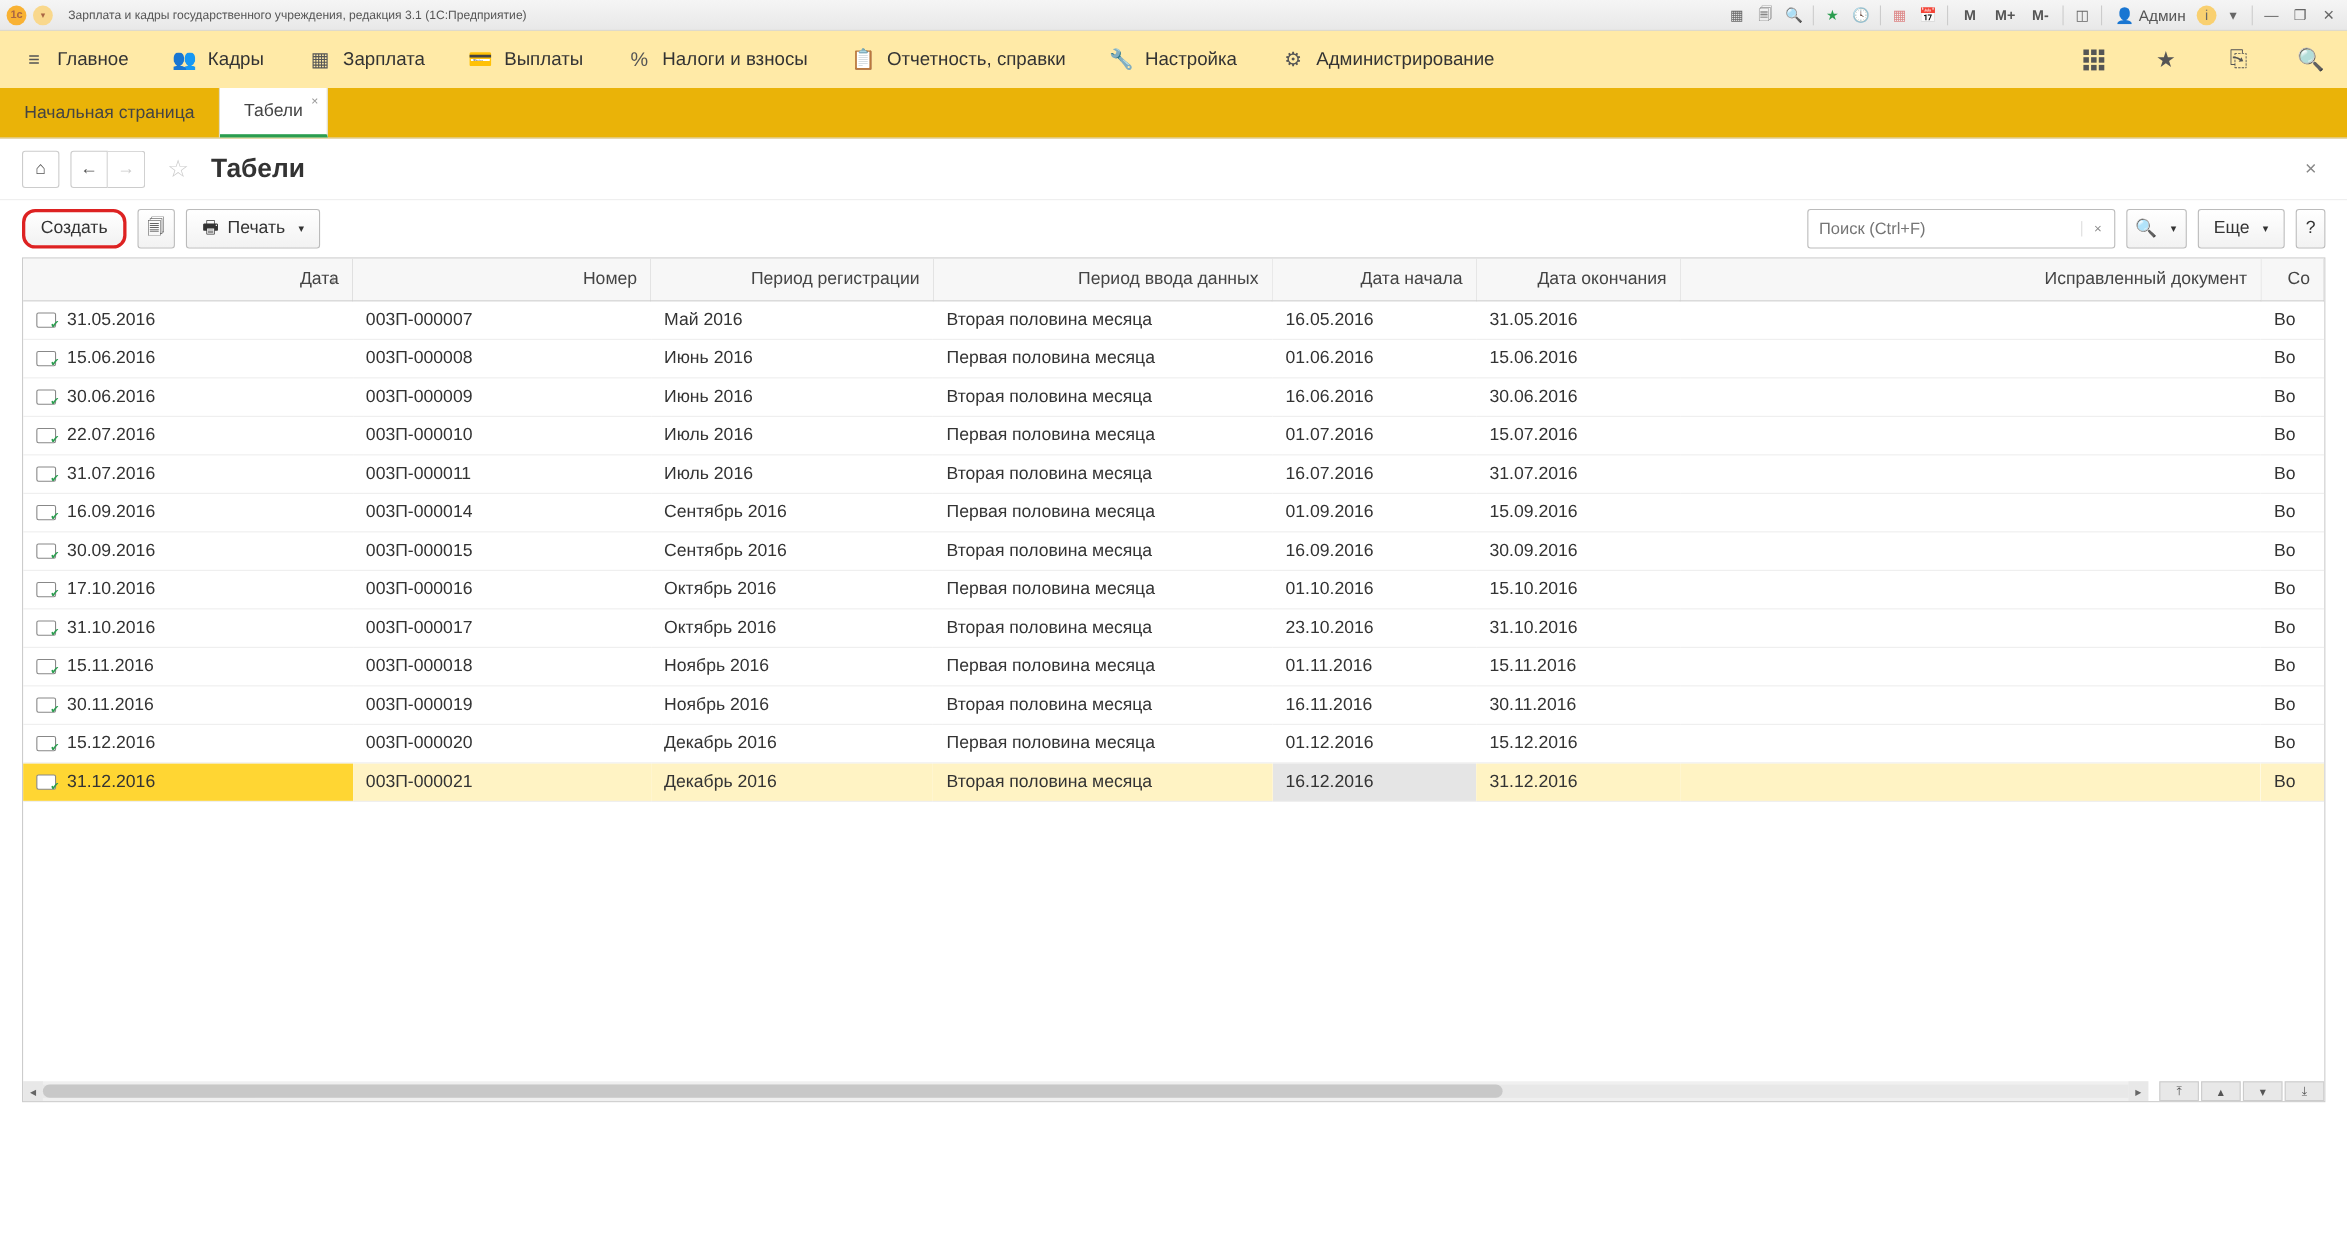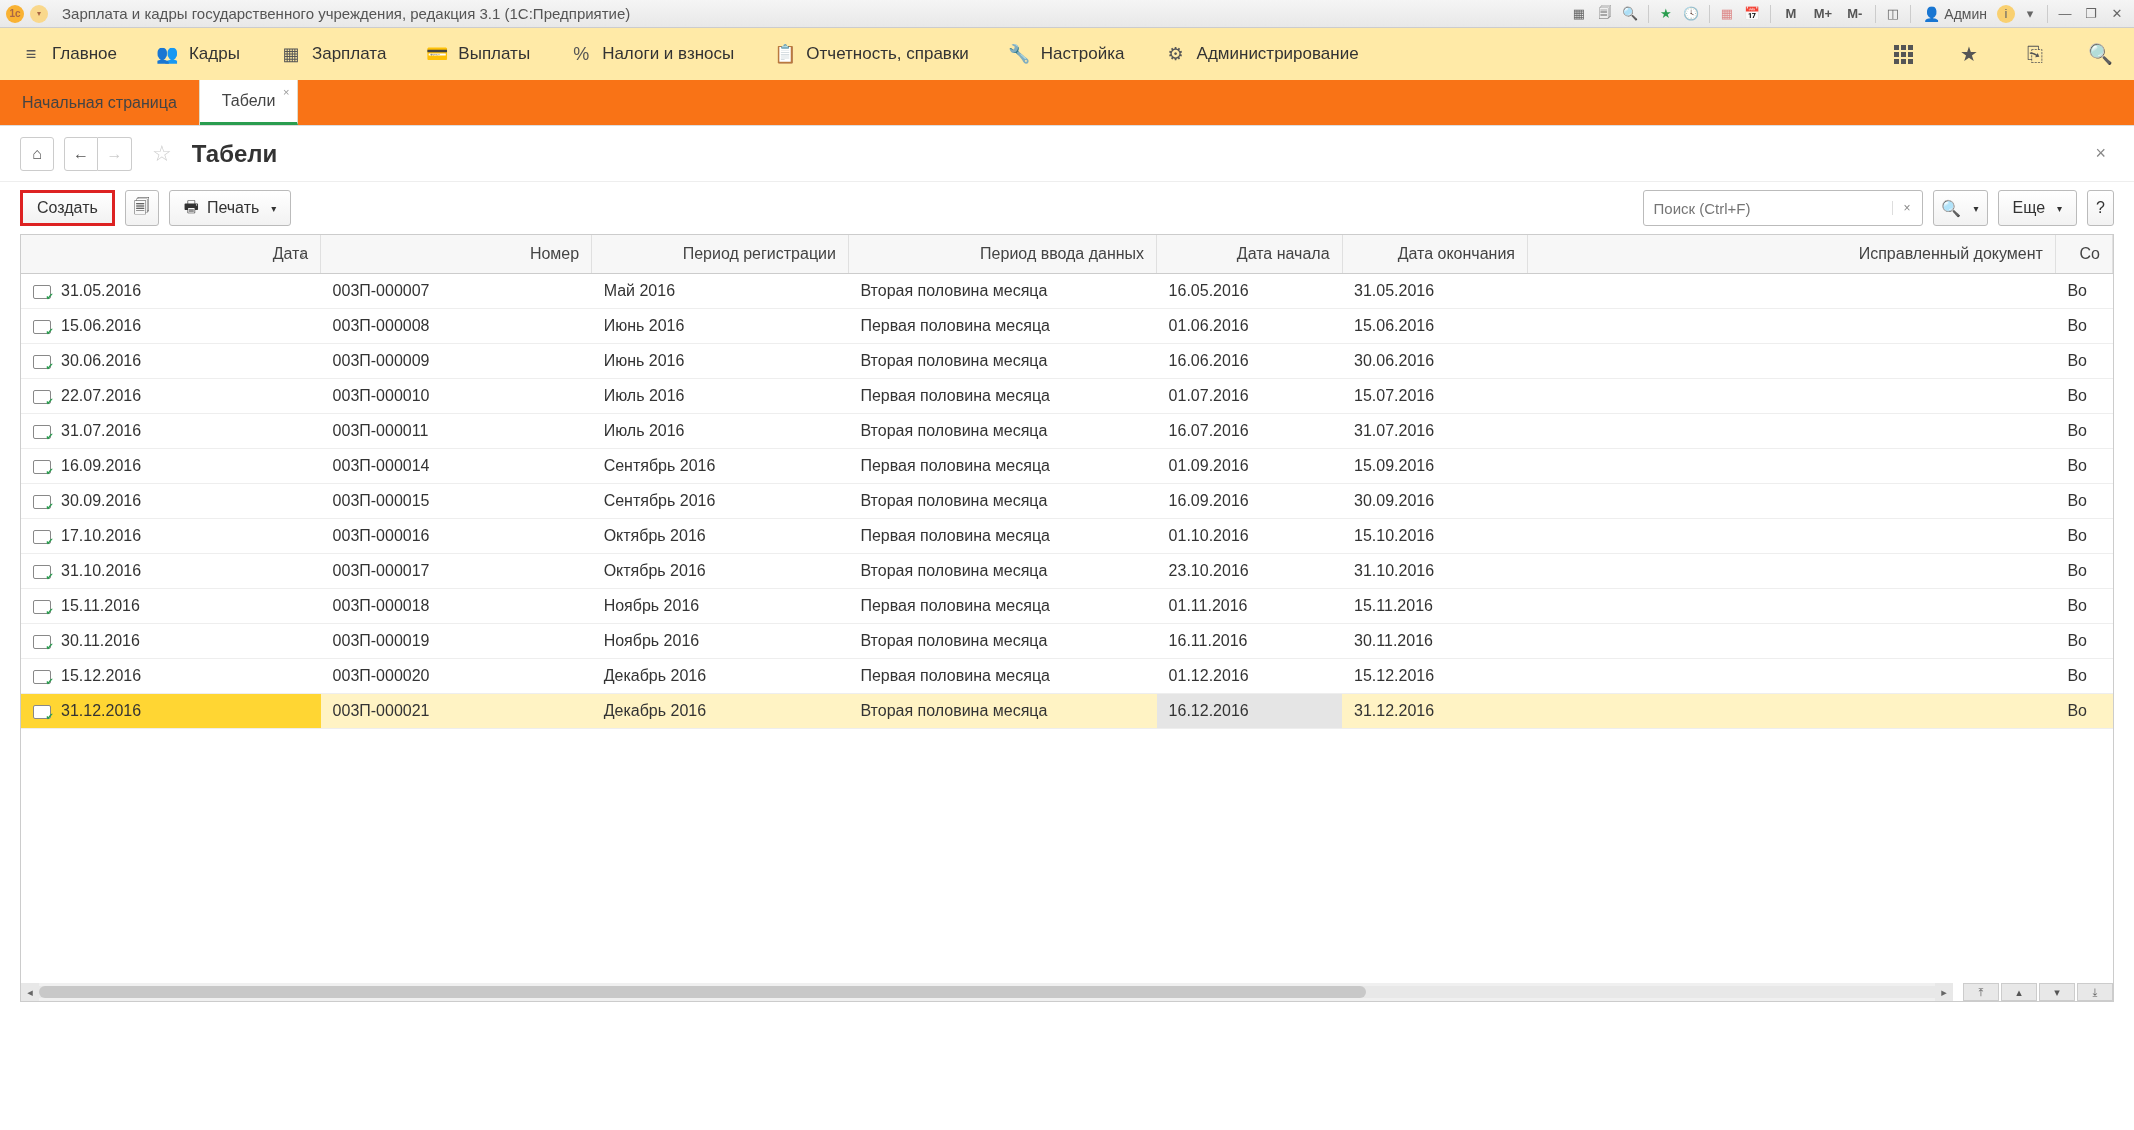--- a/index.html
+++ b/index.html
@@ -2,58 +2,58 @@
 <html><head>
 <meta charset="utf-8">
 <style>
 * { box-sizing: border-box; margin: 0; padding: 0; }
 body { font-family: Arial, sans-serif; font-size: 12px; background: #fff; color: #333; overflow: hidden; width: 2134px; height: 1130px; }
 
 
 .titlebar { height: 28px; background: linear-gradient(#f5f5f5,#e8e8e8); border-bottom: 1px solid #ccc; display: flex; align-items: center; padding: 0 6px; gap: 6px; }
 .titlebar .tb-ico { width: 18px; height: 18px; border-radius: 50%; background: #f9b233; display: flex; align-items: center; justify-content: center; font-size: 10px; font-weight: bold; color: #a64; }
 .titlebar .tb-dd { width: 18px; height: 18px; border-radius: 50%; background: #f9d88c; display: flex; align-items: center; justify-content: center; font-size: 8px; color: #a64; }
-.titlebar .tb-title { flex: 1; color: #555; font-size: 15px; padding-left: 8px; }
+.titlebar .tb-title { flex: 1; color: #555; font-size: 11px; padding-left: 8px; }
 .titlebar .tb-right { display: flex; align-items: center; gap: 4px; }
 .titlebar .tb-btn { width: 22px; height: 20px; display: flex; align-items: center; justify-content: center; font-size: 13px; color: #666; cursor: pointer; }
 .titlebar .tb-btn.m { font-weight: bold; color: #555; width: 28px; }
 .titlebar .tb-sep { width: 1px; height: 18px; background: #ccc; margin: 0 2px; }
 .titlebar .tb-user { display: flex; align-items: center; gap: 4px; font-size: 14px; color: #555; padding: 0 6px; }
 
 
 .menubar { height: 52px; background: #ffeaa7; display: flex; align-items: center; padding: 0 20px; gap: 40px; }
 .menubar .mitem { display: flex; align-items: center; gap: 10px; font-size: 17px; color: #333; cursor: pointer; }
 .menubar .mico { width: 22px; height: 22px; display: flex; align-items: center; justify-content: center; font-size: 18px; color: #555; }
 .menubar .spacer { flex: 1; }
 .menubar .right-ico { width: 26px; height: 26px; display: flex; align-items: center; justify-content: center; font-size: 20px; color: #555; cursor: pointer; }
 .grid9 { display: grid; grid-template-columns: repeat(3,5px); grid-template-rows: repeat(3,5px); gap: 2px; }
 .grid9 div { background: #555; }
 
 
-.tabbar { height: 46px; background: #f97316; border-bottom: 1px solid #ddd; display: flex; align-items: stretch; }
+.tabbar { height: 46px; background: #eab308; border-bottom: 1px solid #ddd; display: flex; align-items: stretch; }
 .tabbar .tab { padding: 0 22px; display: flex; align-items: center; font-size: 16px; color: #444; border-right: 1px solid #e0dcc8; cursor: pointer; position: relative; }
 .tabbar .tab.active { background: #fff; border-bottom: 3px solid #2a9d4f; }
 .tabbar .tab .close { position: absolute; top: 6px; right: 8px; font-size: 11px; color: #999; }
 
 
 .page-hdr { height: 56px; display: flex; align-items: center; padding: 0 20px; gap: 10px; border-bottom: 1px solid #eee; }
 .nav-btn { width: 34px; height: 34px; border: 1px solid #ccc; border-radius: 3px; background: #fff; display: flex; align-items: center; justify-content: center; font-size: 16px; color: #555; cursor: pointer; }
 .nav-btn.dis { color: #ccc; }
 .nav-group { display: flex; }
 .nav-group .nav-btn { border-radius: 0; }
 .nav-group .nav-btn:first-child { border-radius: 3px 0 0 3px; }
 .nav-group .nav-btn:last-child { border-radius: 0 3px 3px 0; border-left: none; }
 .star-ico { font-size: 22px; color: #ccc; margin: 0 10px; }
 .page-title { font-size: 24px; font-weight: bold; color: #333; }
 .page-close { margin-left: auto; font-size: 18px; color: #888; cursor: pointer; padding: 0 8px; }
 
 
 .toolbar { height: 52px; display: flex; align-items: center; padding: 0 20px; gap: 10px; }
 .btn { height: 36px; padding: 0 14px; border: 1px solid #bbb; border-radius: 3px; background: linear-gradient(#fff,#f2f2f2); display: flex; align-items: center; gap: 8px; font-size: 16px; color: #333; cursor: pointer; }
-.btn.highlight { border: 3px solid #d22; border-radius: 0; }
+.btn.highlight { border: 3px solid #d22; border-radius: 12px; }
 .btn.ico-only { padding: 0 8px; }
 .toolbar .spacer { flex: 1; }
 .search-box { display: flex; align-items: center; border: 1px solid #bbb; border-radius: 3px; height: 36px; width: 280px; background: #fff; }
 .search-box input { flex: 1; border: none; outline: none; padding: 0 10px; font-size: 15px; color: #888; background: transparent; }
 .search-box .clr { width: 30px; text-align: center; color: #888; border-left: 1px solid #ddd; cursor: pointer; }
 .dd-caret { font-size: 10px; margin-left: 4px; }
 
 
 .table-wrap { margin: 0 20px; border: 1px solid #ccc; height: 768px; overflow: hidden; position: relative; }
 table { width: 100%; border-collapse: collapse; table-layout: fixed; }

